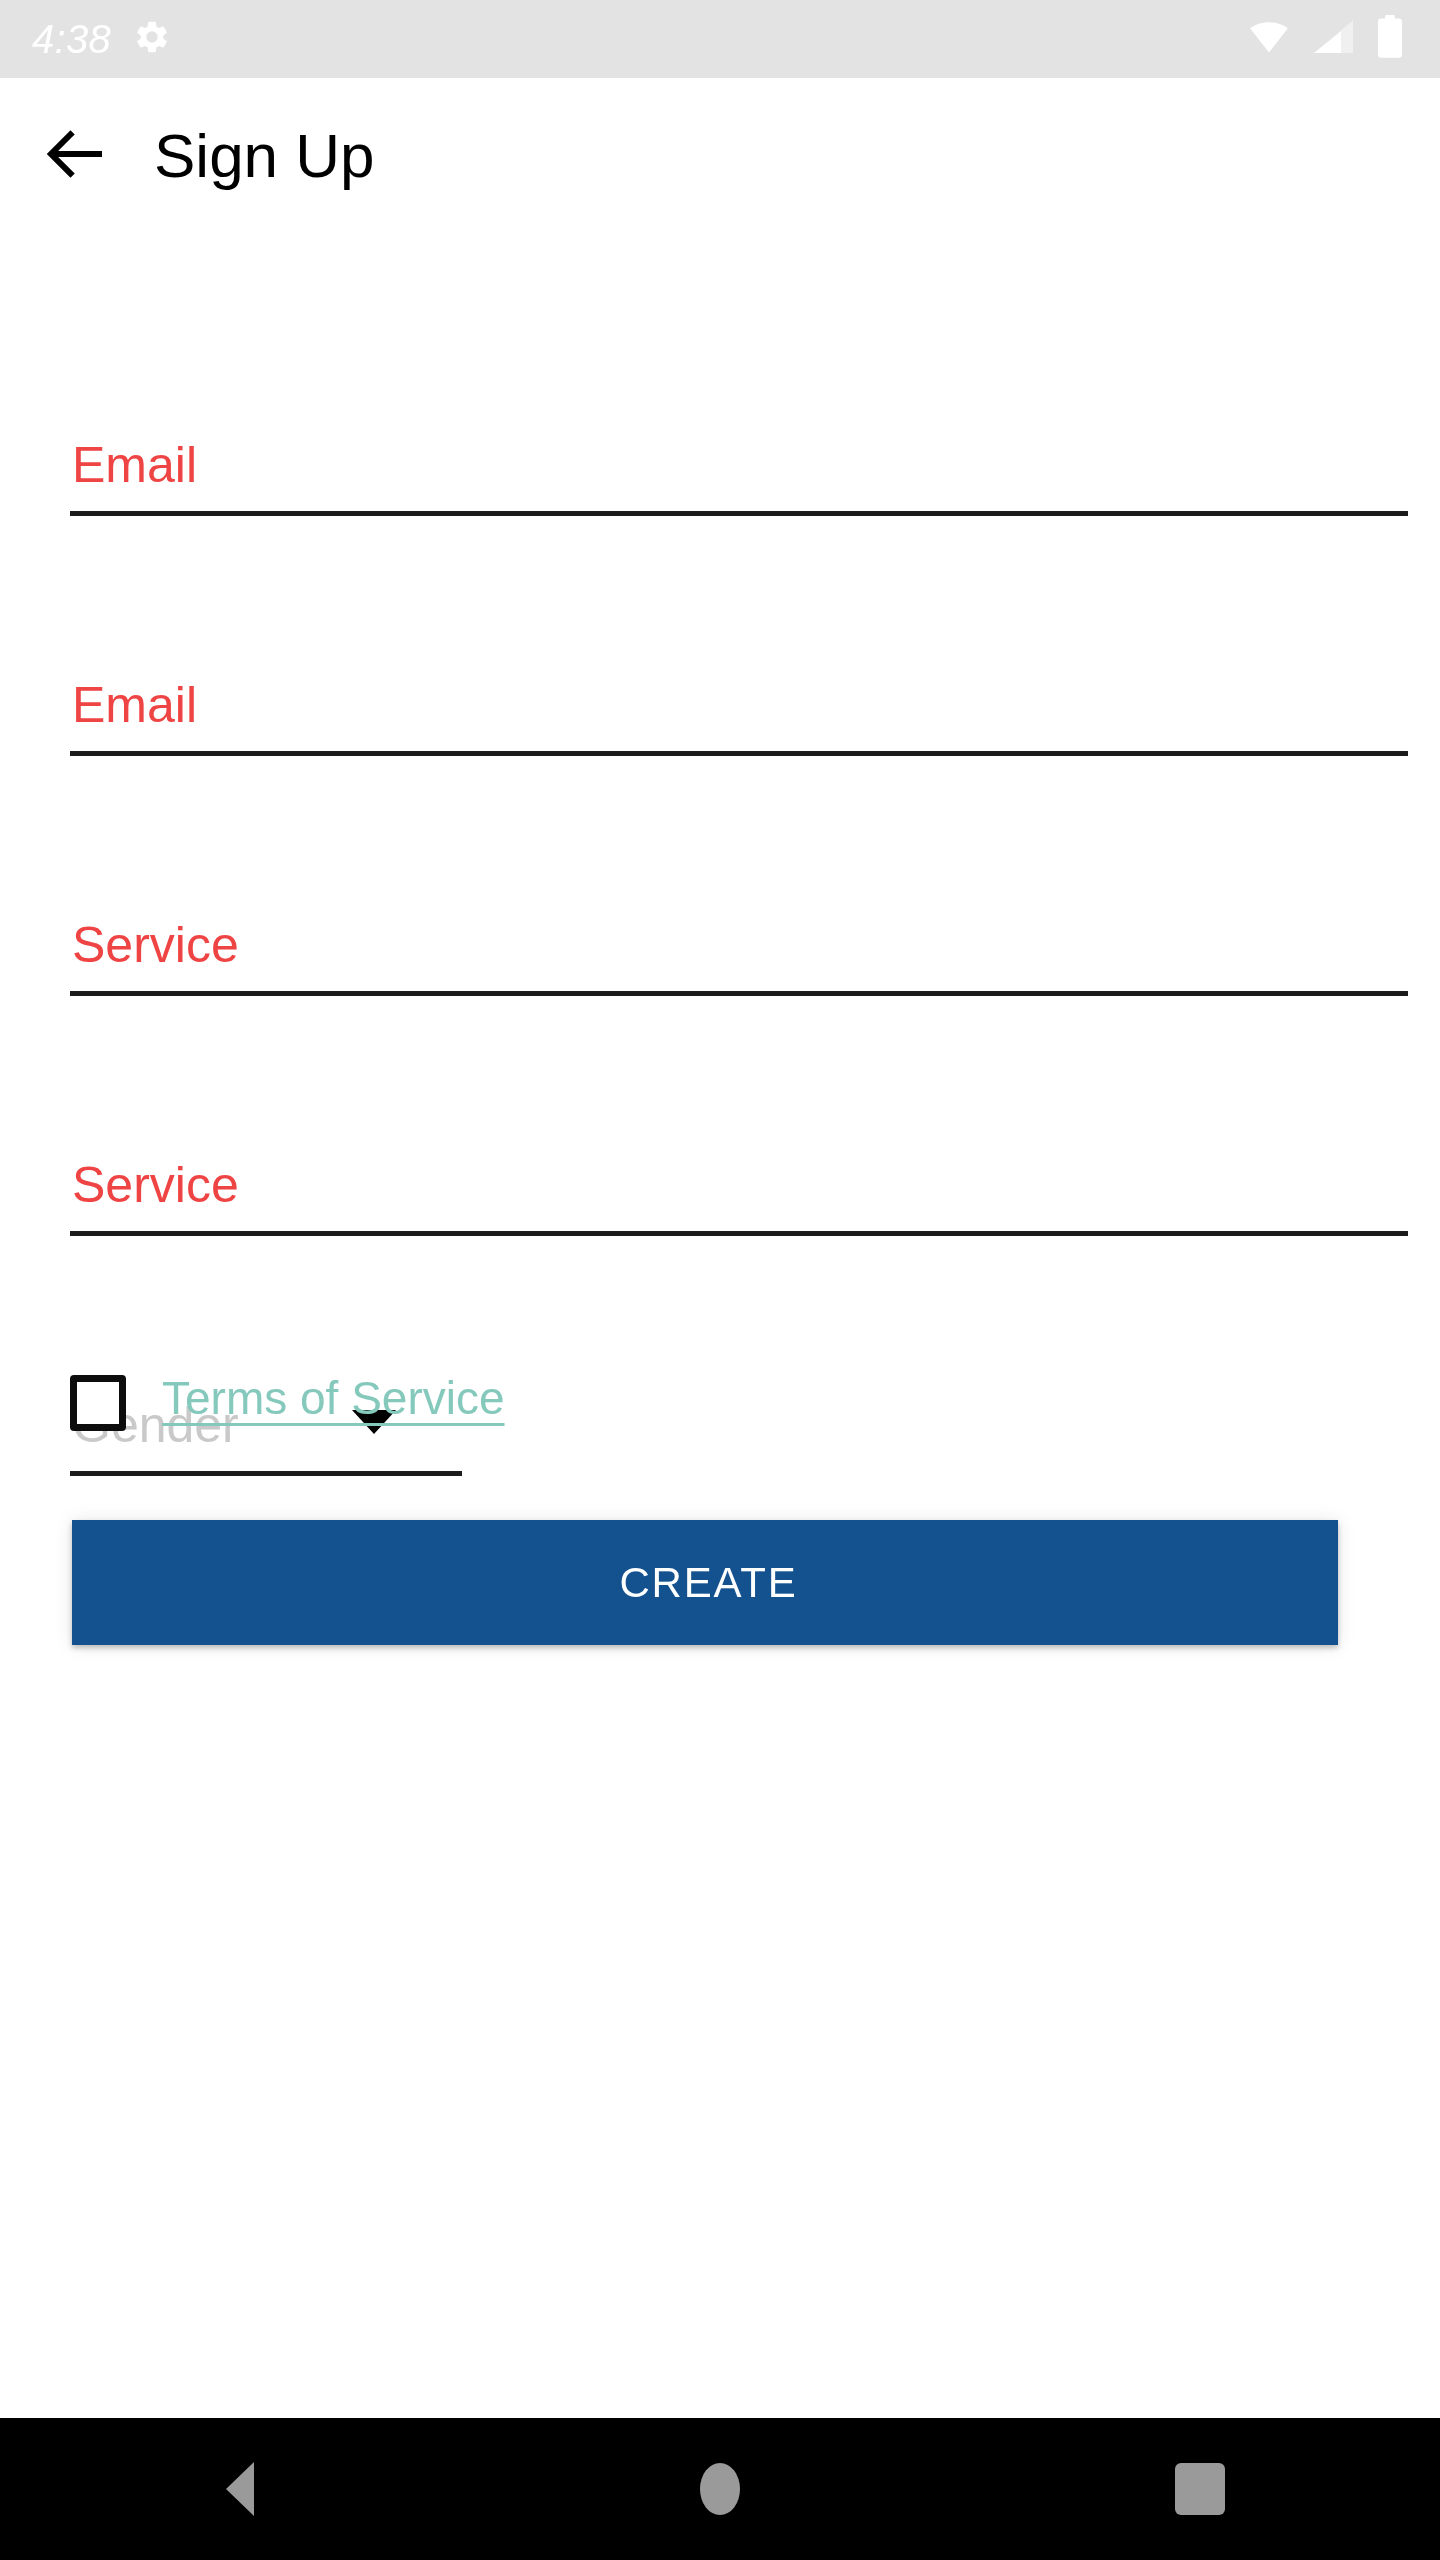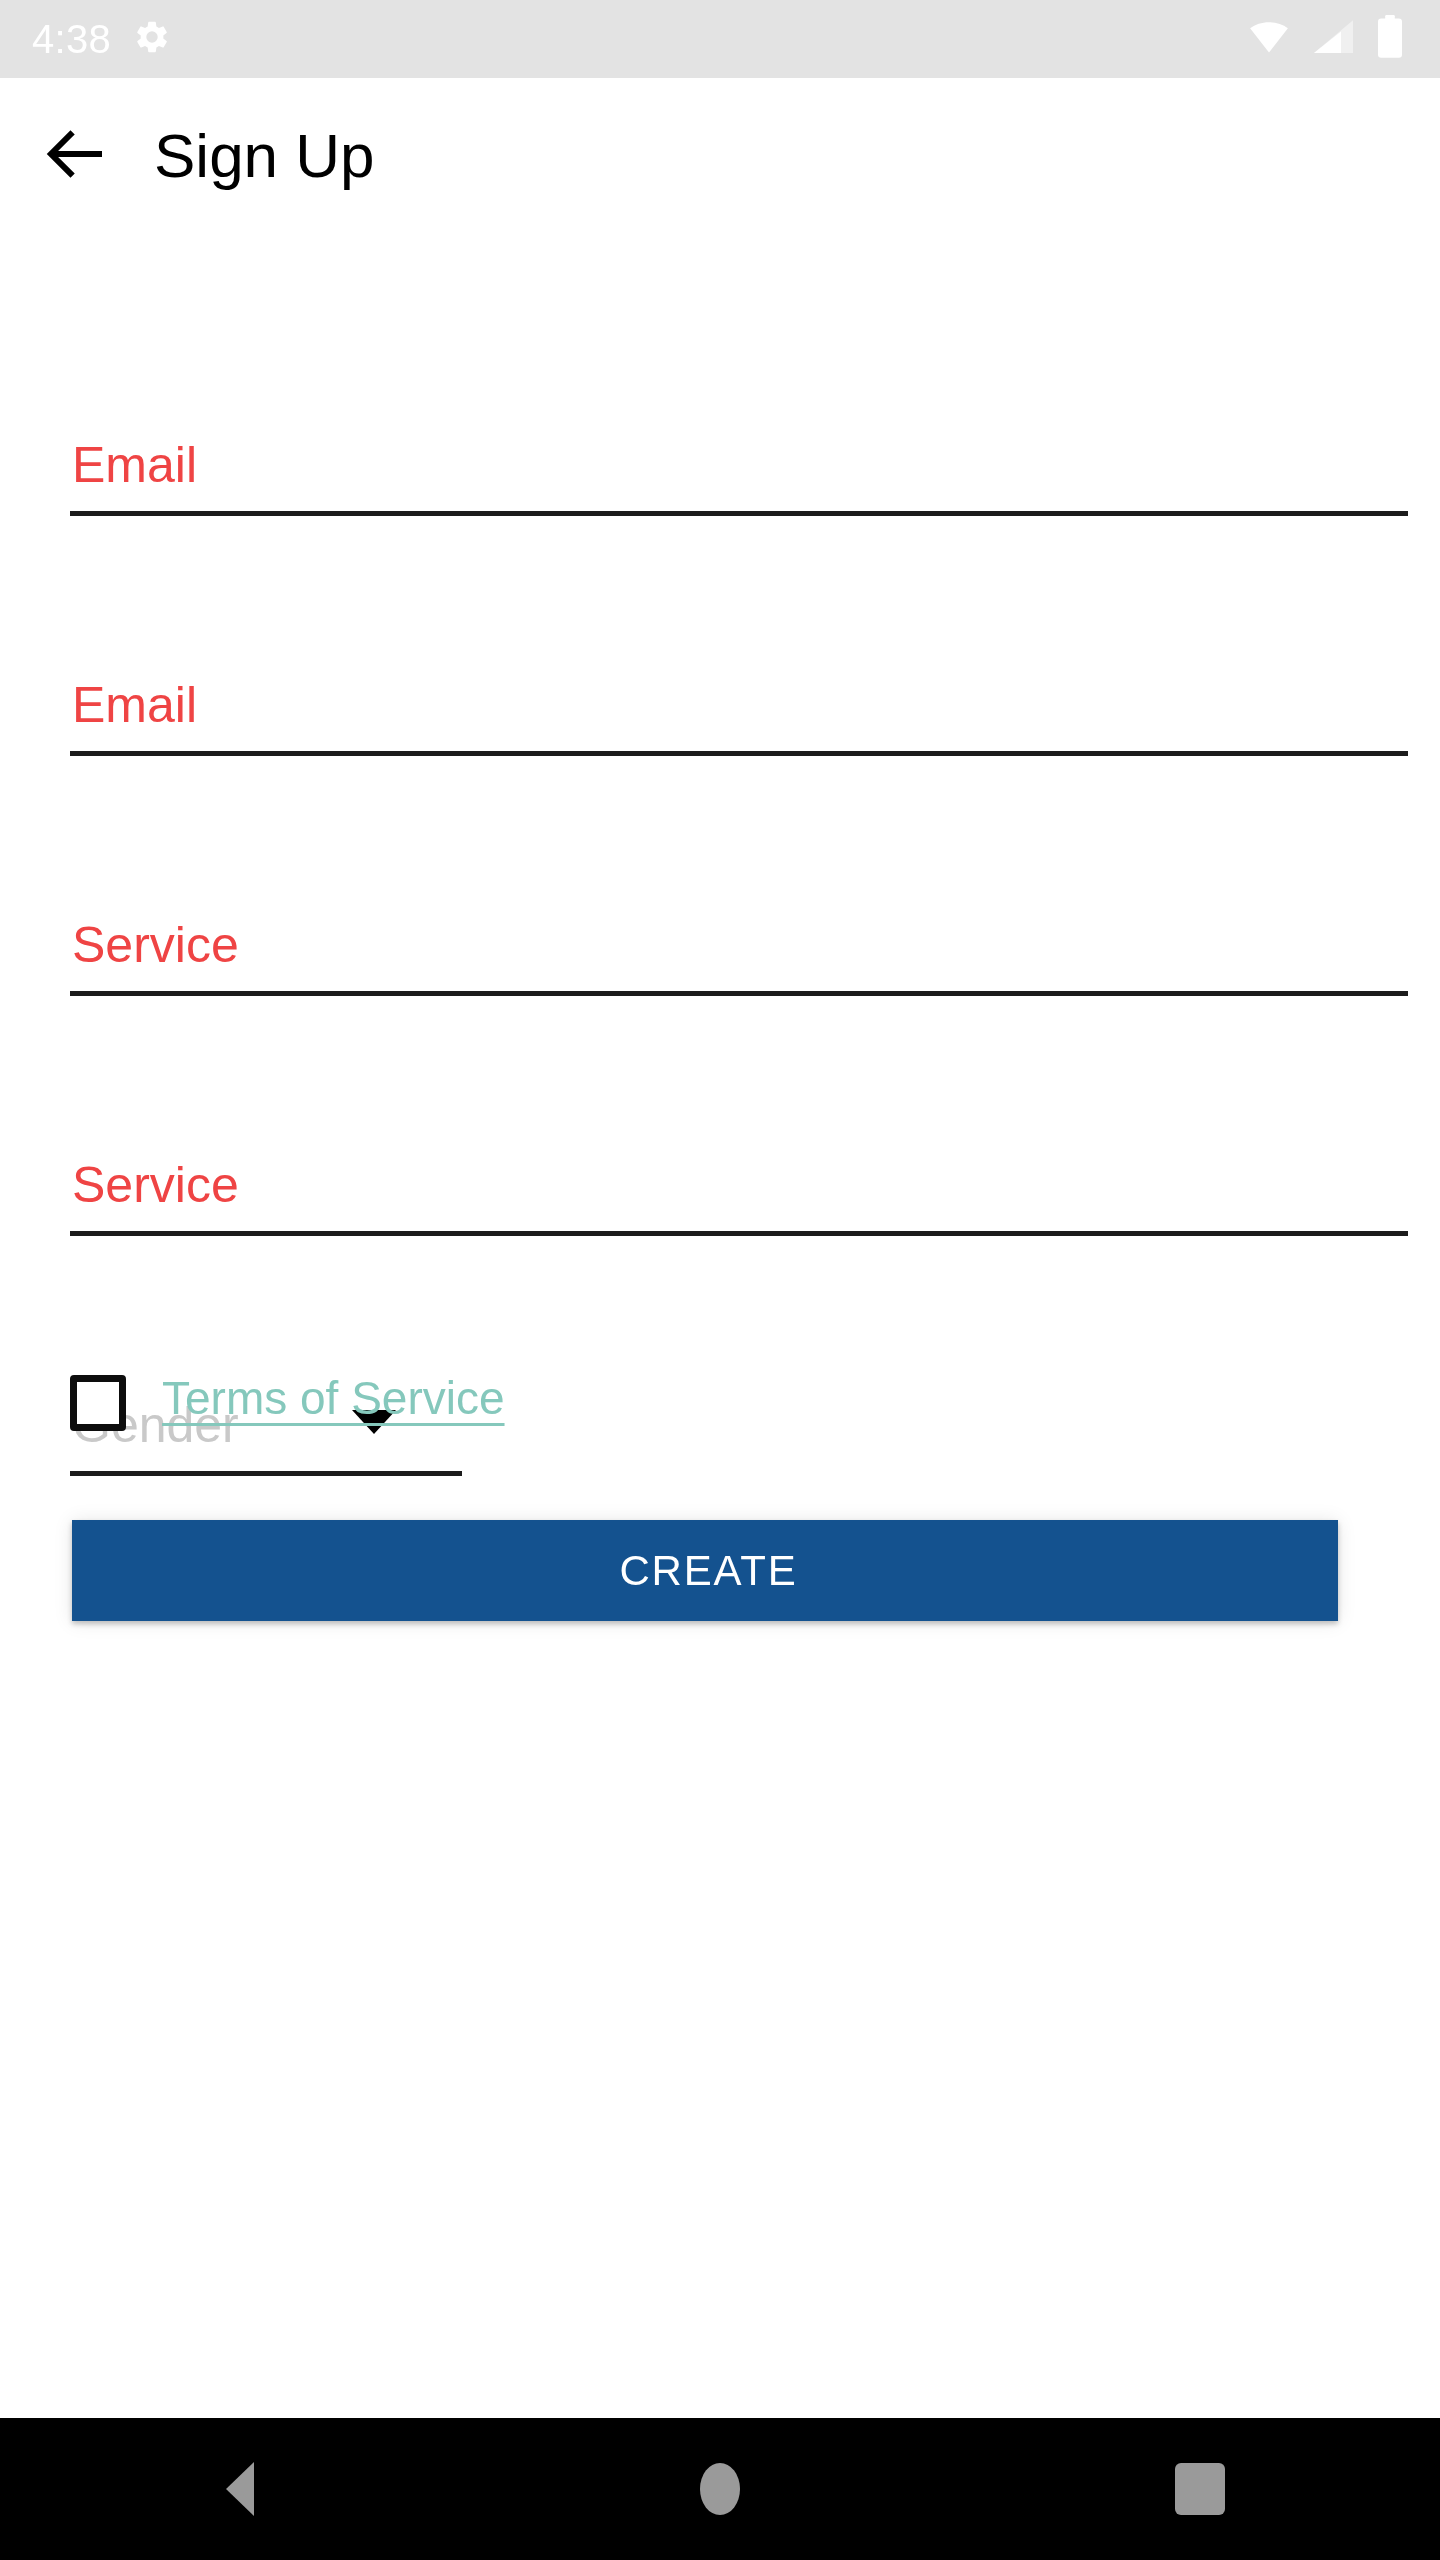--- a/index.html
+++ b/index.html
@@ -20,20 +20,21 @@
     position: absolute;
     top: 0; left: 0;
     width: 1440px;
     height: 78px;
     background: #e3e3e3;
     display: flex;
     align-items: center;
     justify-content: space-between;
     padding: 0 36px 0 32px;
     box-sizing: border-box;
+    font-style: italic;
   }
   .status-left {
     display: flex;
     align-items: center;
     gap: 22px;
   }
   .status-clock {
     color: #ffffff;
     font-size: 40px;
     line-height: 40px;
@@ -171,21 +172,21 @@
     cursor: pointer;
     white-space: nowrap;
   }
 
   
   .create-button {
     position: absolute;
     left: 72px;
     top: 1520px;
     width: 1266px;
-    height: 101px;
+    height: 125px;
     background: #14528f;
     color: #ffffff;
     font-size: 42px;
     letter-spacing: 1.8px;
     display: flex;
     align-items: center;
     justify-content: center;
     border: none;
     box-shadow: 0 3px 5px rgba(0,0,0,0.22), 0 1px 18px rgba(0,0,0,0.10);
     cursor: pointer;

